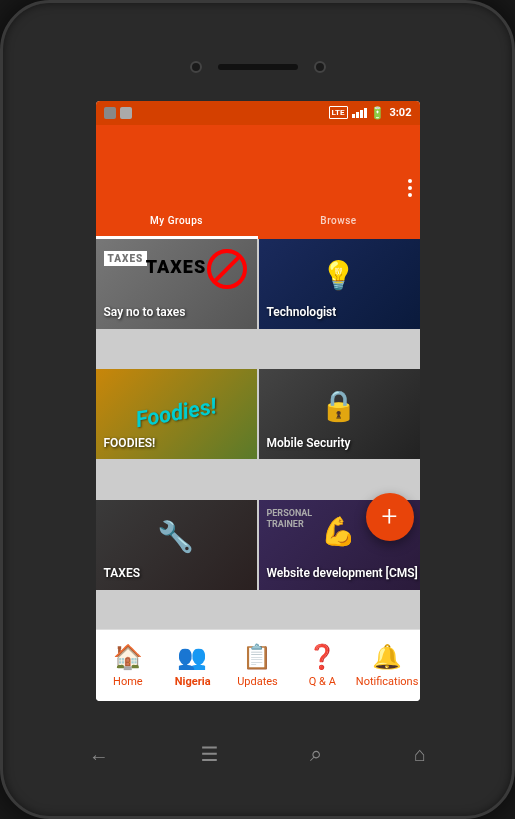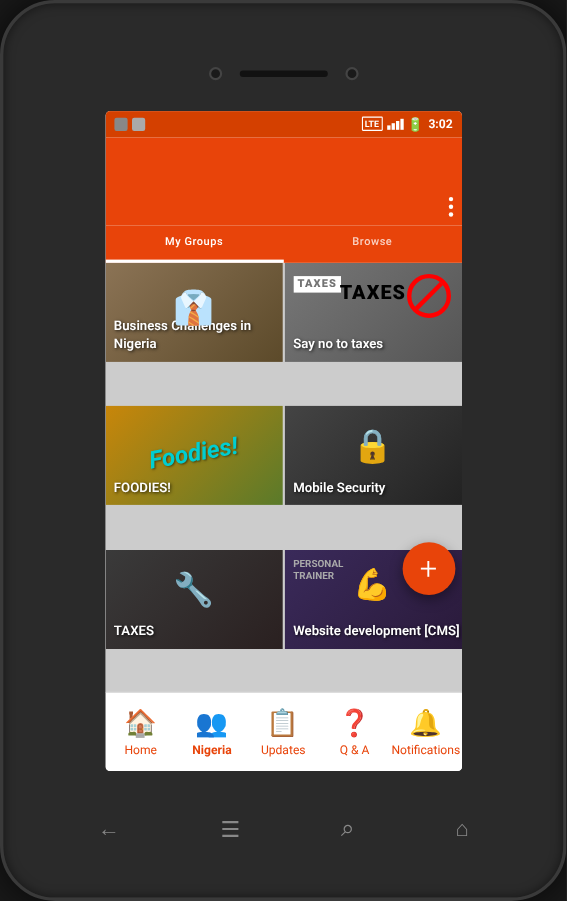--- a/index.html
+++ b/index.html
@@ -447,30 +447,30 @@
       </div>
     </div>
 
     <div class="tabs">
       <div class="tab active">My Groups</div>
       <div class="tab">Browse</div>
     </div>
 
     <div class="grid-container" style="position:relative;">
 
-      <div class="grid-item business-img" style="position:relative;">
-        <div class="grid-label">Business Challenges in Nigeria</div>
-      </div>
 
       <div class="grid-item taxes-img" style="position:relative; background: linear-gradient(135deg, #777 0%, #555 100%);">
         <div style="position:absolute; top:12px; left:8px; color:#737373; font-size:10px; font-weight:900; background:white; padding:2px 4px; letter-spacing:1px;">TAXES</div>
         <div class="taxes-no"></div>
         <div class="grid-label">Say no to taxes</div>
       </div>
 
+      <div class="grid-item tech-img" style="position:relative;">
+        <div class="grid-label">Technologist</div>
+      </div>
 
       <div class="grid-item foodies-img" style="position:relative; background: linear-gradient(135deg, #c8860a 0%, #5a7a2a 100%);">
         <div class="foodies-overlay">Foodies!</div>
         <div class="grid-label">FOODIES!</div>
       </div>
 
       <div class="grid-item security-img" style="position:relative;text-align:center;">
         <div class="grid-label">Mobile Security</div>
       </div>
 

